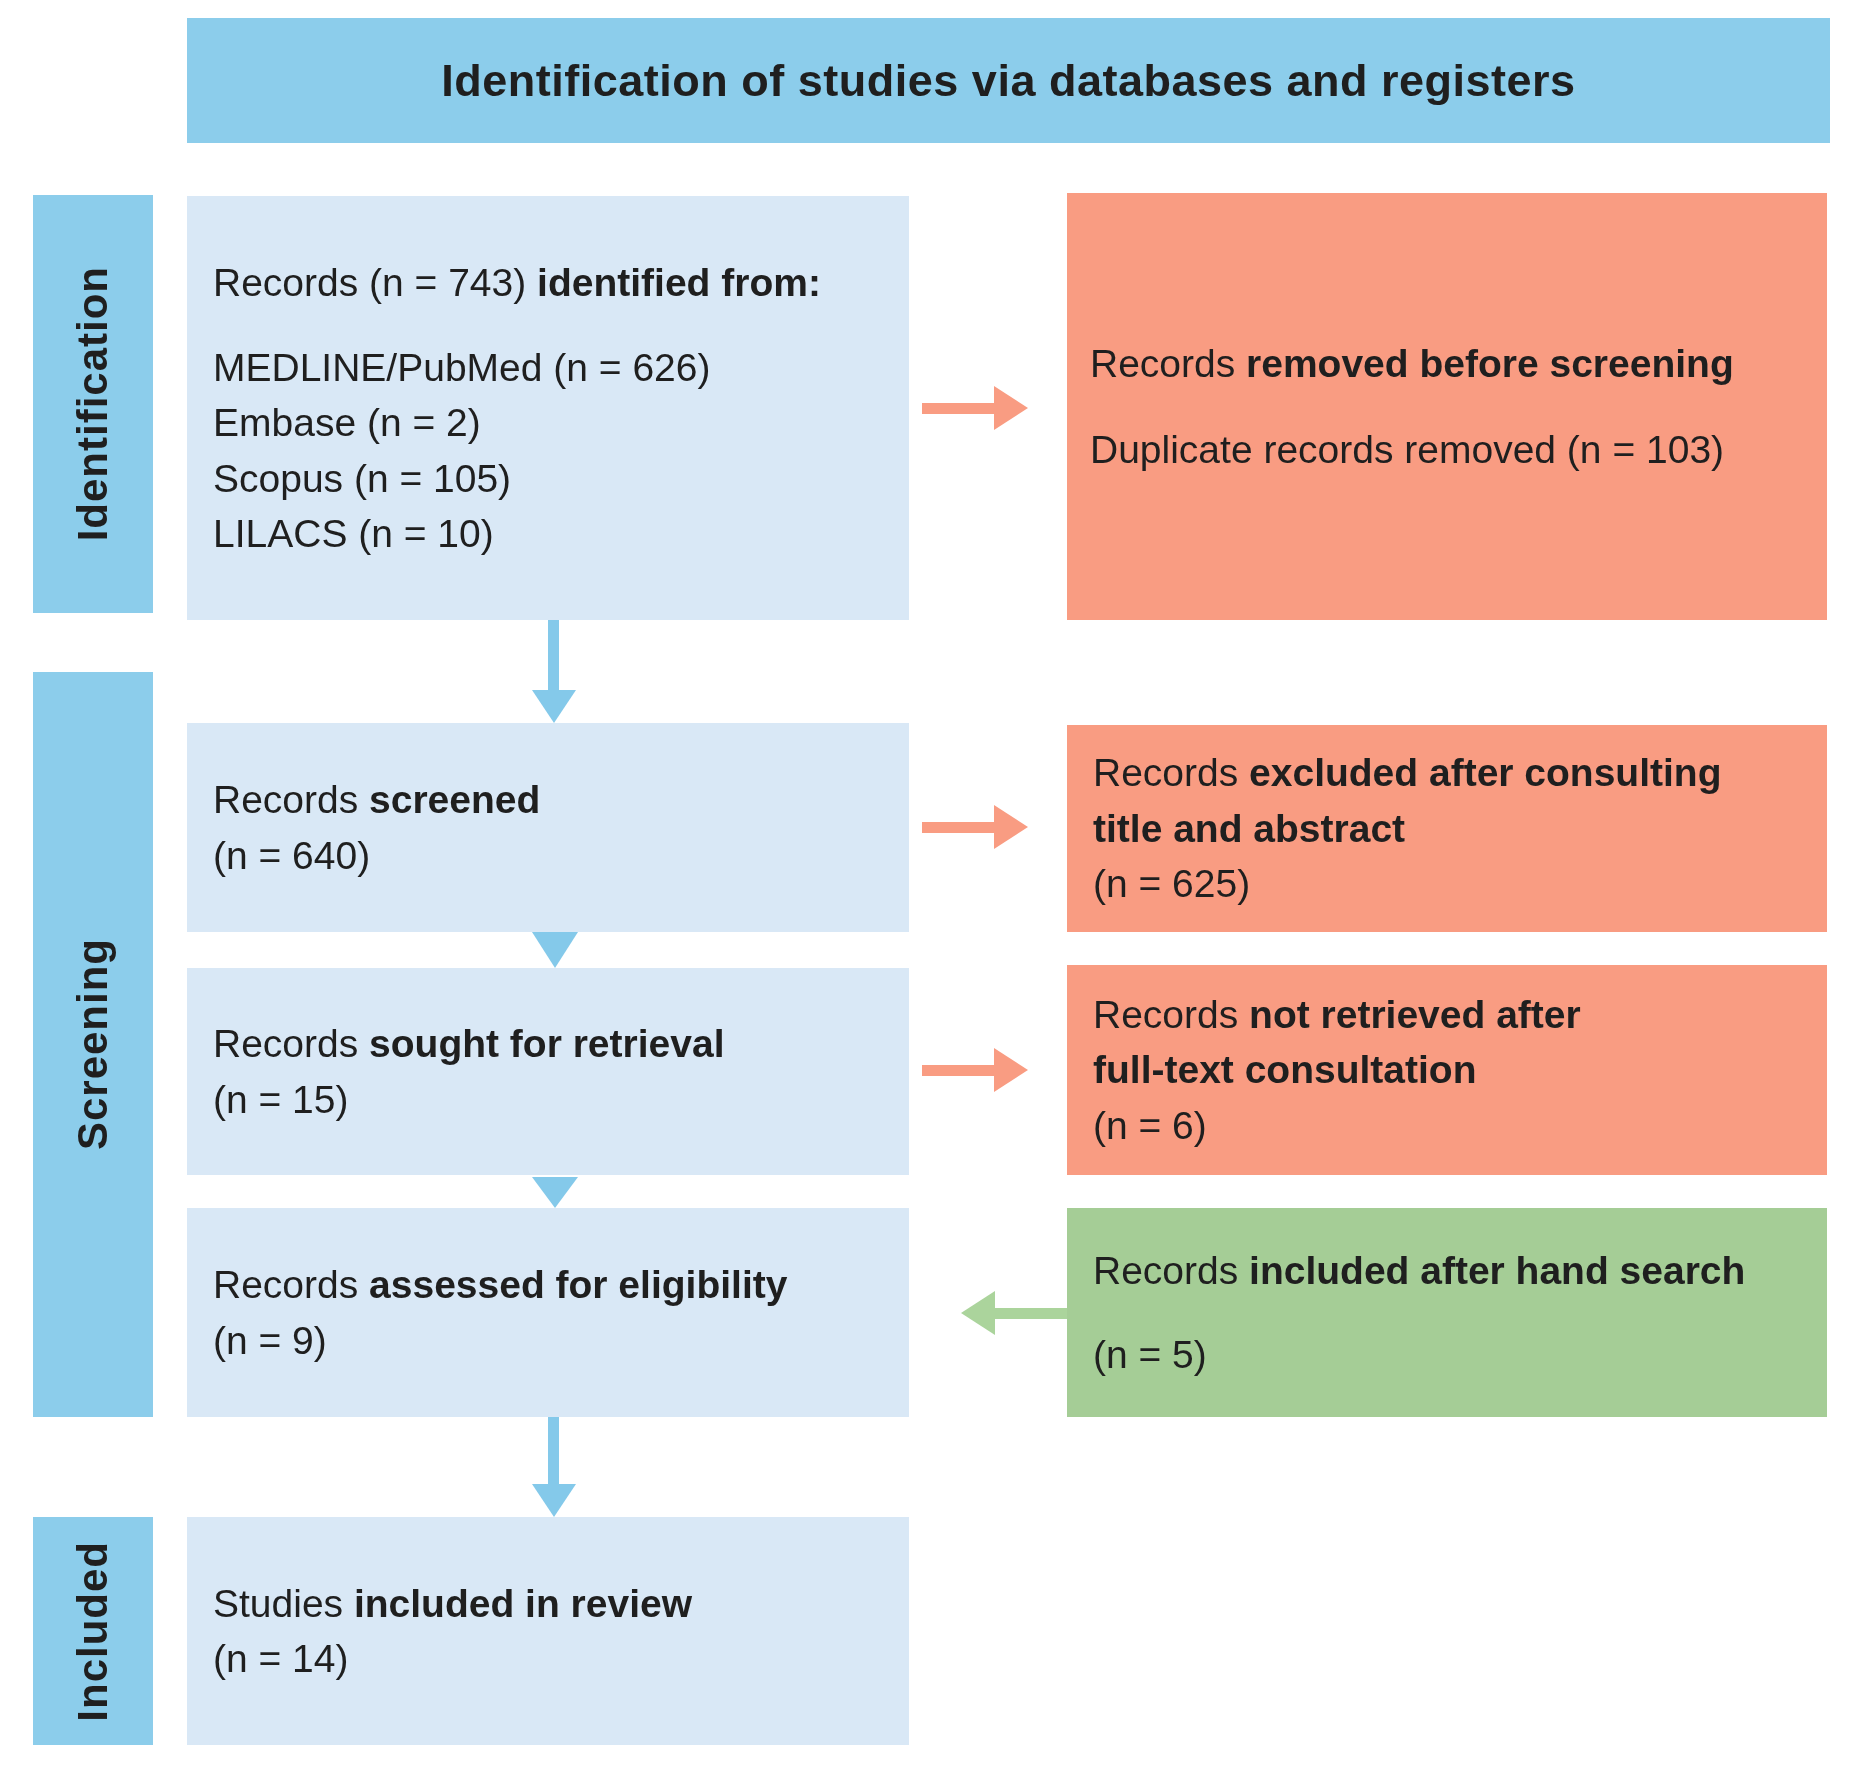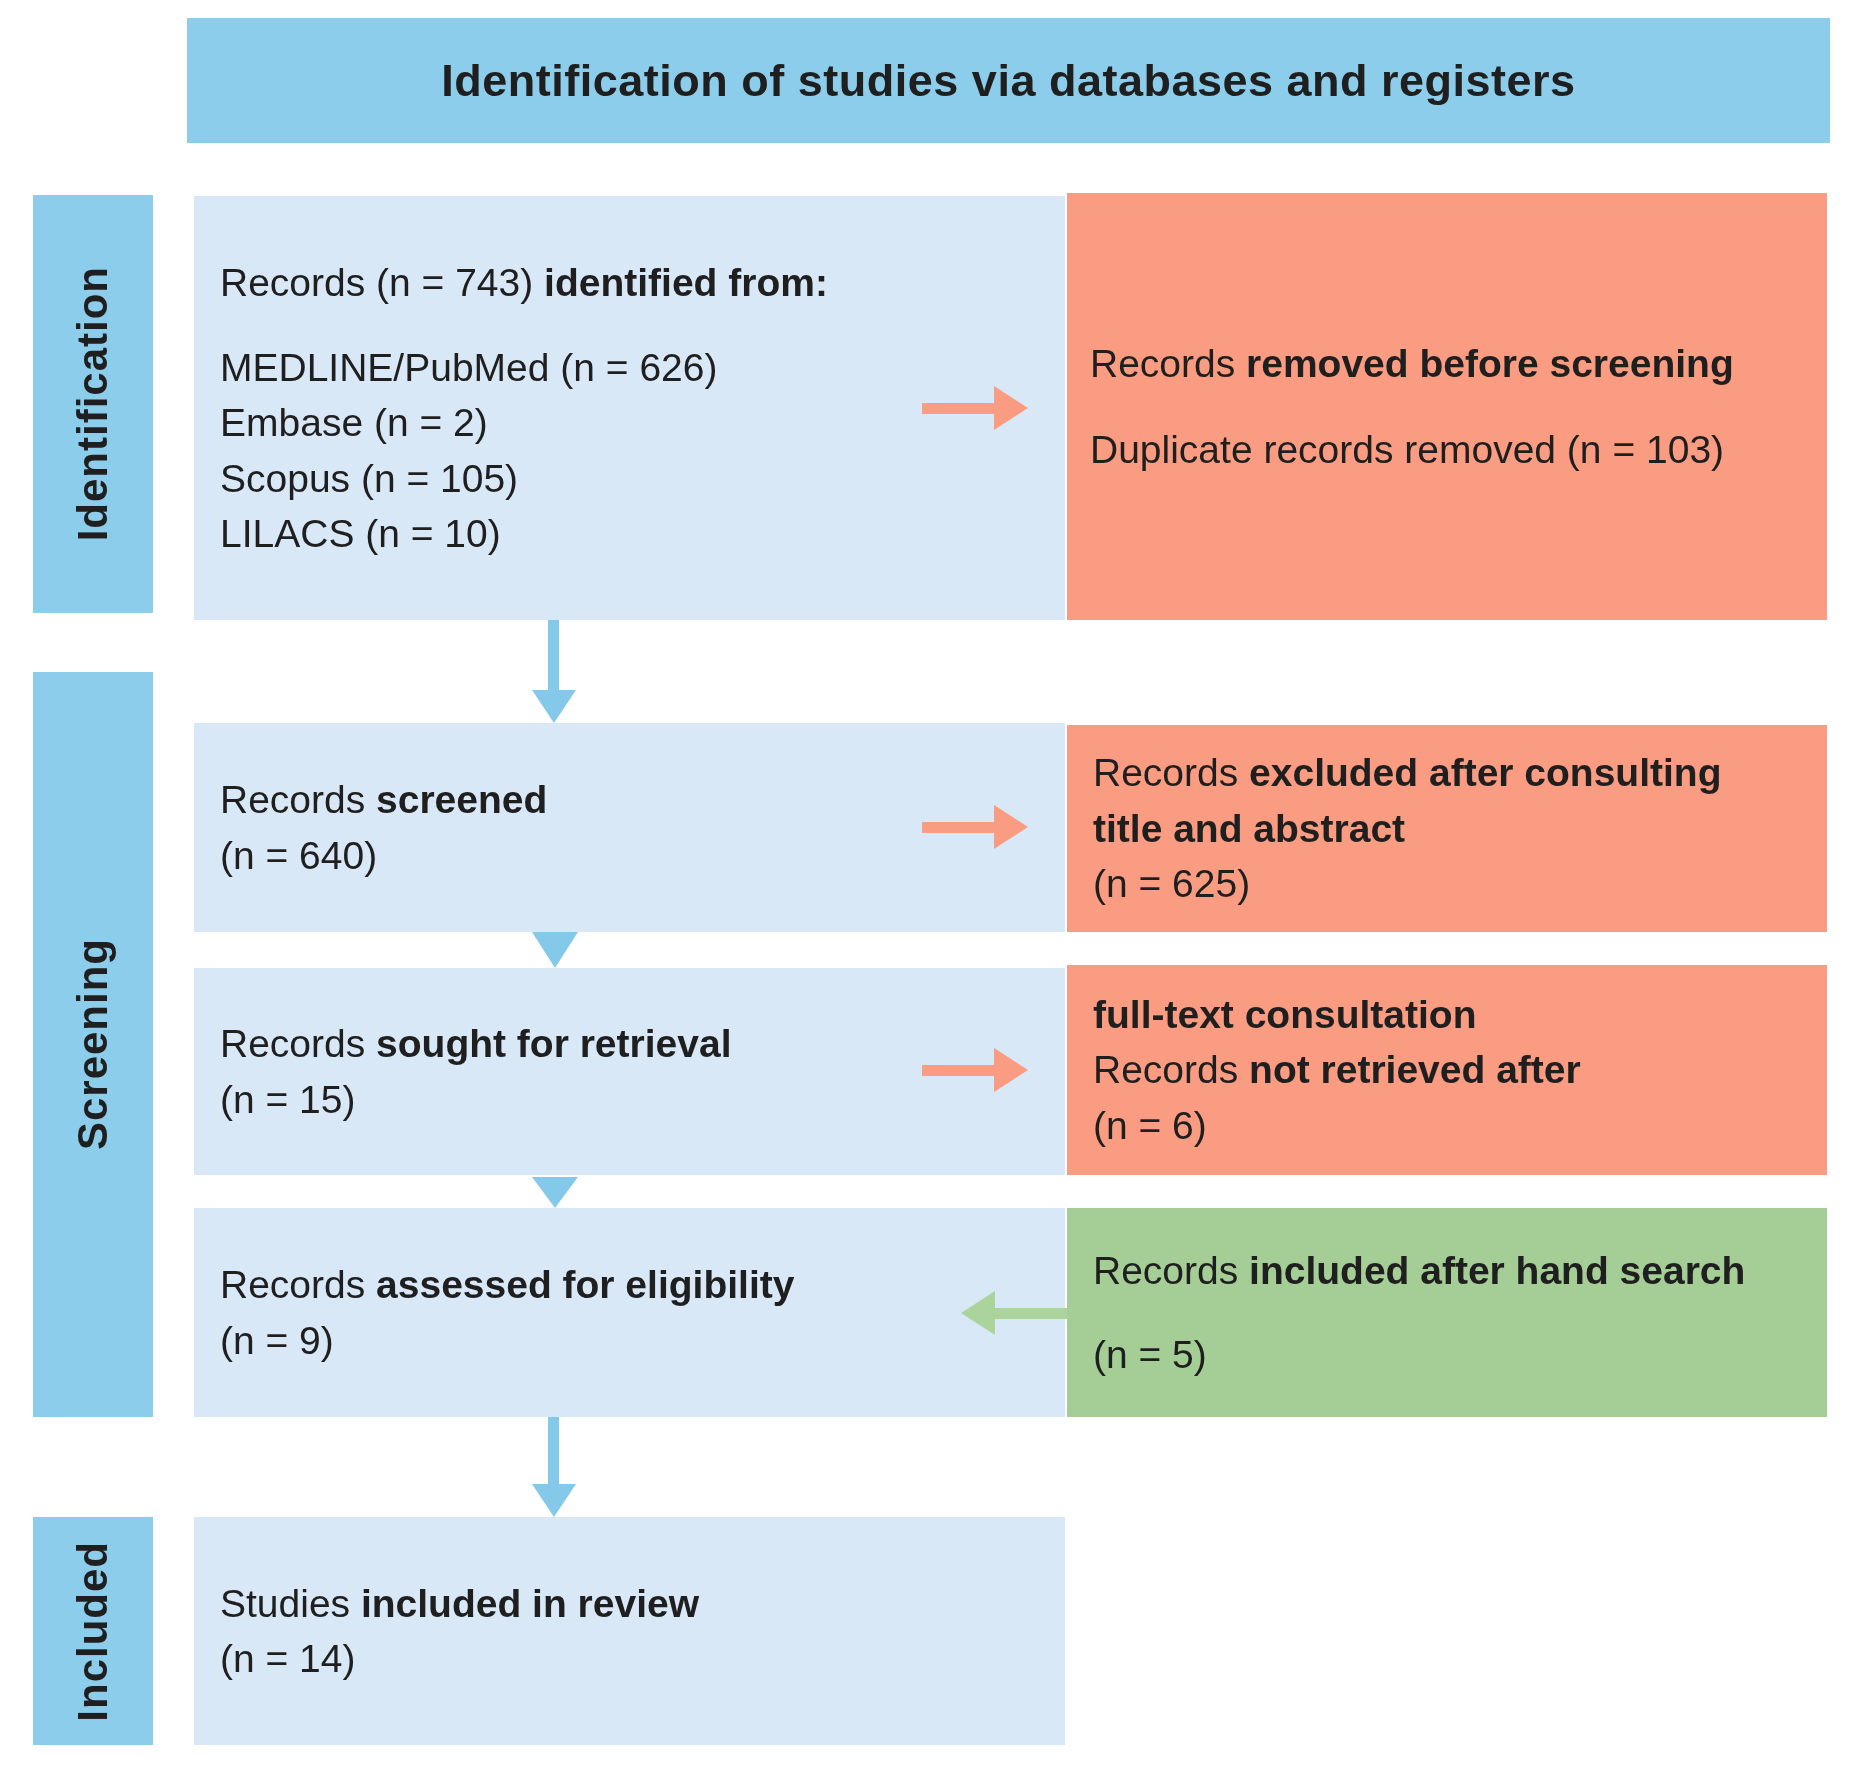--- a/index.html
+++ b/index.html
@@ -41,21 +41,21 @@
   #stage-identification{top:195px;height:418px;}
   #stage-screening{top:672px;height:745px;}
   #stage-included{top:1517px;height:228px;}
   
   .box{
     position:absolute;box-sizing:border-box;
     display:flex;flex-direction:column;justify-content:center;
     padding:10px 30px 10px 26px;
     font-size:39px;line-height:1.42;
   }
-  .box.blue{left:187px;width:871px;background:var(--process-box);margin-left:7px;}
+  .box.blue{left:187px;width:722px;background:var(--process-box);}
   .box.right{left:1067px;width:760px;}
   .box.salmon{background:var(--exclusion-box);}
   .box.green{background:var(--inclusion-box);}
   #box-identified{top:196px;height:424px;}
   #box-screened{top:723px;height:209px;}
   #box-sought{top:968px;height:207px;}
   #box-assessed{top:1208px;height:209px;}
   #box-included-review{top:1517px;height:228px;}
   #box-removed{top:193px;height:427px;padding-left:23px;}
   #box-excluded{top:725px;height:207px;}
@@ -137,22 +137,22 @@
   <div class="box right salmon" id="box-removed">
       <div class="line"><span>Records </span><strong>removed before screening</strong></div>
       <div class="line pgap"><span>Duplicate records removed (n = 103)</span></div>
     </div>
   <div class="box right salmon" id="box-excluded">
       <div class="line"><span>Records </span><strong>excluded after consulting</strong></div>
       <div class="line"><strong>title and abstract</strong></div>
       <div class="line"><span>(n = 625)</span></div>
     </div>
   <div class="box right salmon" id="box-not-retrieved">
+      <div class="line"><span>Records </span><strong>not retrieved after</strong></div>
       <div class="line"><strong>full-text consultation</strong></div>
-      <div class="line"><span>Records </span><strong>not retrieved after</strong></div>
       <div class="line"><span>(n = 6)</span></div>
     </div>
   <div class="box right green" id="box-hand-search">
       <div class="line"><span>Records </span><strong>included after hand search</strong></div>
       <div class="line"><span>(n = 5)</span></div>
     </div>
 
   <div class="vshaft" id="arrow1-shaft"></div>
   <div class="vhead" id="arrow1-head"></div>
   <div class="vhead" id="arrow2-head"></div>

